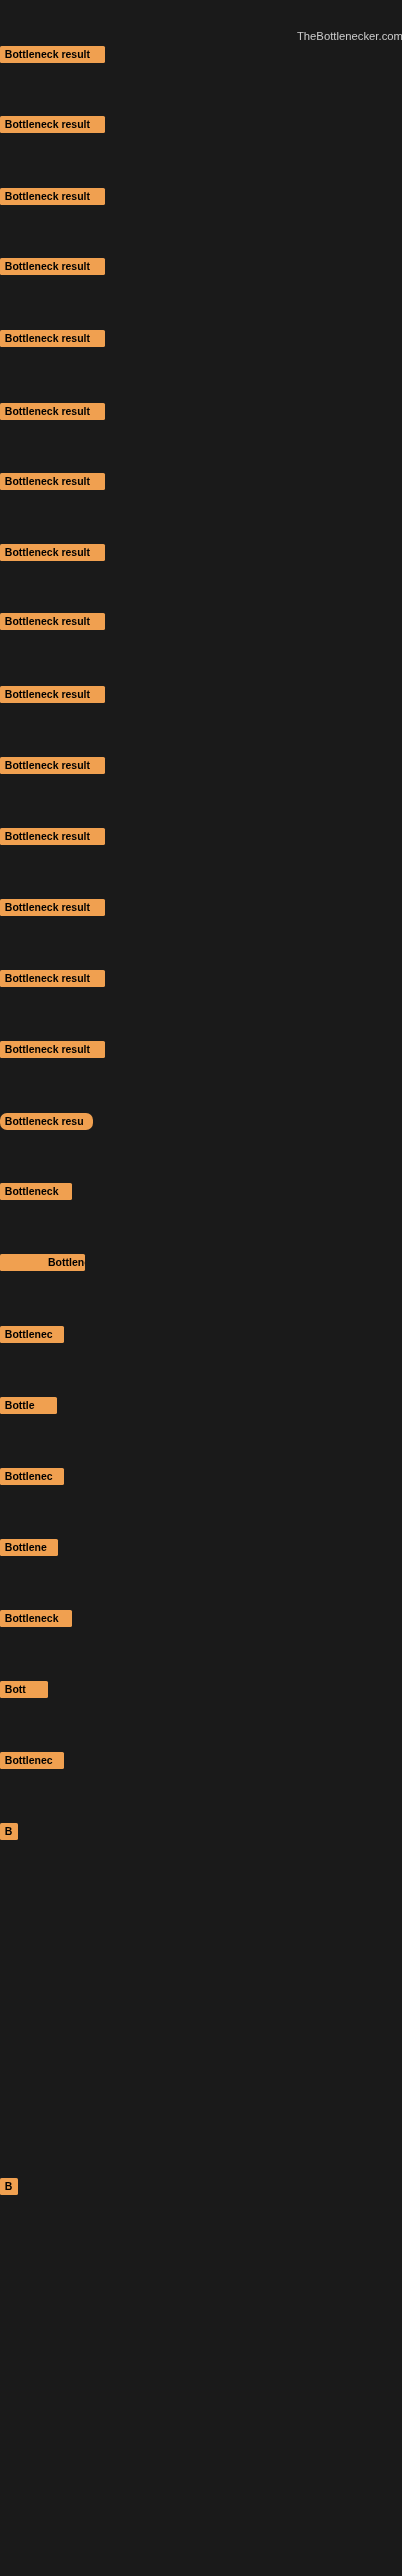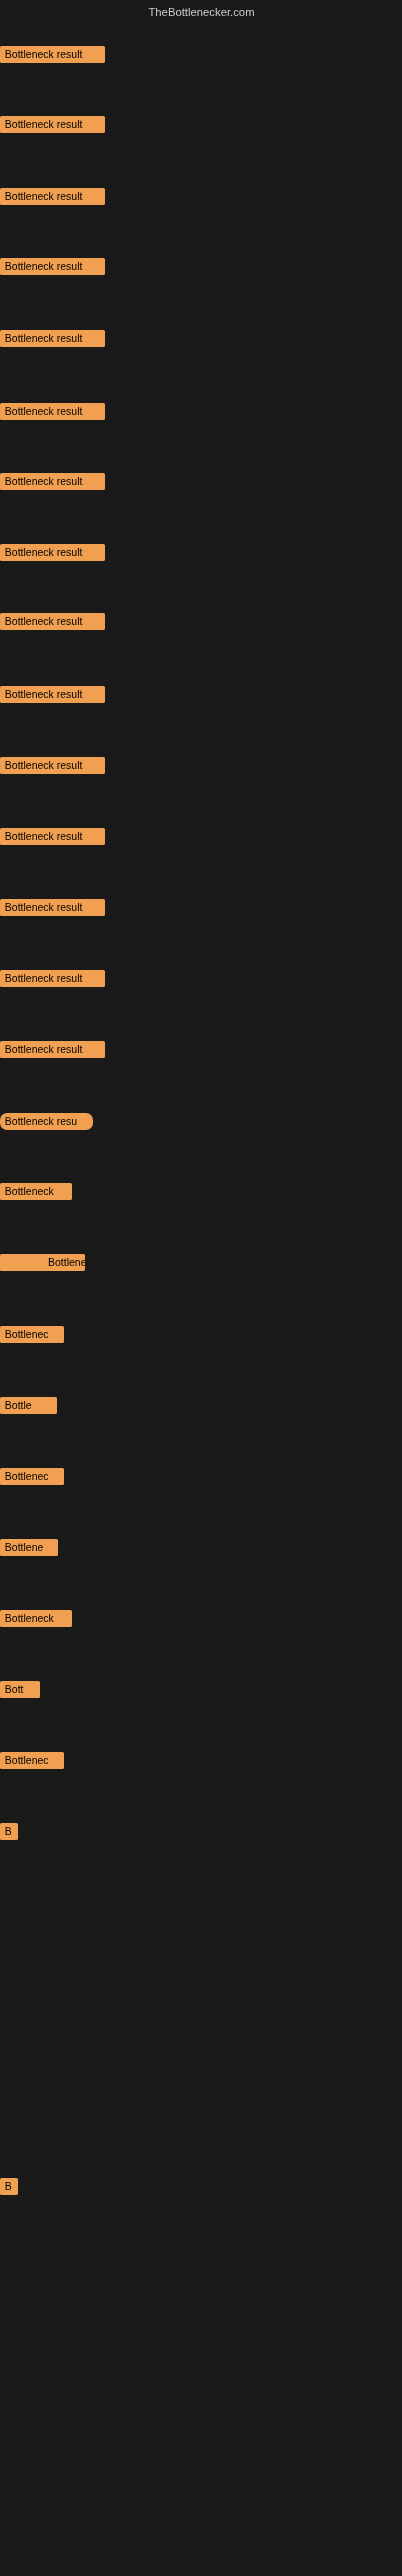--- a/index.html
+++ b/index.html
@@ -10,34 +10,35 @@
 
     body {
       width: 403px;
       min-height: 2576px;
       background-color: #1a1a1a;
       font-family: Arial, sans-serif;
       position: relative;
     }
 
     .site-header {
-      text-align: center;
+      text-align: right;
       padding: 6.4px 0 3.2px 0;
       color: #cccccc;
       font-size: 11.3px;
       font-weight: normal;
+      margin-top: 24px;
     }
 
     .bottleneck-item {
       position: absolute;
       left: 0;
       background-color: #f0a050;
       color: #000;
       font-size: 10.5px;
-      font-weight: normal;
+      font-weight: bold;
       padding: 2.4px 4.8px;
       border-radius: 1.6px;
       white-space: nowrap;
       overflow: hidden;
     }
   </style>
 </head>
 <body>
 
 <div class="site-header">
@@ -60,17 +61,17 @@
 <div class="bottleneck-item" style="top: 970px; width: 105px;">Bottleneck result</div>
 <div class="bottleneck-item" style="top: 1041px; width: 105px;">Bottleneck result</div>
 <div class="bottleneck-item" style="top: 1113px; width: 93px; border-radius: 7px;">Bottleneck resu</div>
 <div class="bottleneck-item" style="top: 1183px; width: 72px;">Bottleneck</div>
 <div class="bottleneck-item" style="top: 1254px; width: 85px; padding-left: 48px;">Bottleneck res</div>
 <div class="bottleneck-item" style="top: 1326px; width: 64px;">Bottlenec</div>
 <div class="bottleneck-item" style="top: 1397px; width: 57px;">Bottle</div>
 <div class="bottleneck-item" style="top: 1468px; width: 64px;">Bottlenec</div>
 <div class="bottleneck-item" style="top: 1539px; width: 58px;">Bottlene</div>
 <div class="bottleneck-item" style="top: 1610px; width: 72px;">Bottleneck</div>
-<div class="bottleneck-item" style="top: 1681px; width: 40px;">Bott</div>
+<div class="bottleneck-item" style="top: 1681px; width: 48px;">Bott</div>
 <div class="bottleneck-item" style="top: 1752px; width: 64px;">Bottlenec</div>
 <div class="bottleneck-item" style="top: 1823px; width: 17.7px;">B</div>
 <div class="bottleneck-item" style="top: 2178px; width: 17.7px;">B</div>
 
 
 </body></html>

